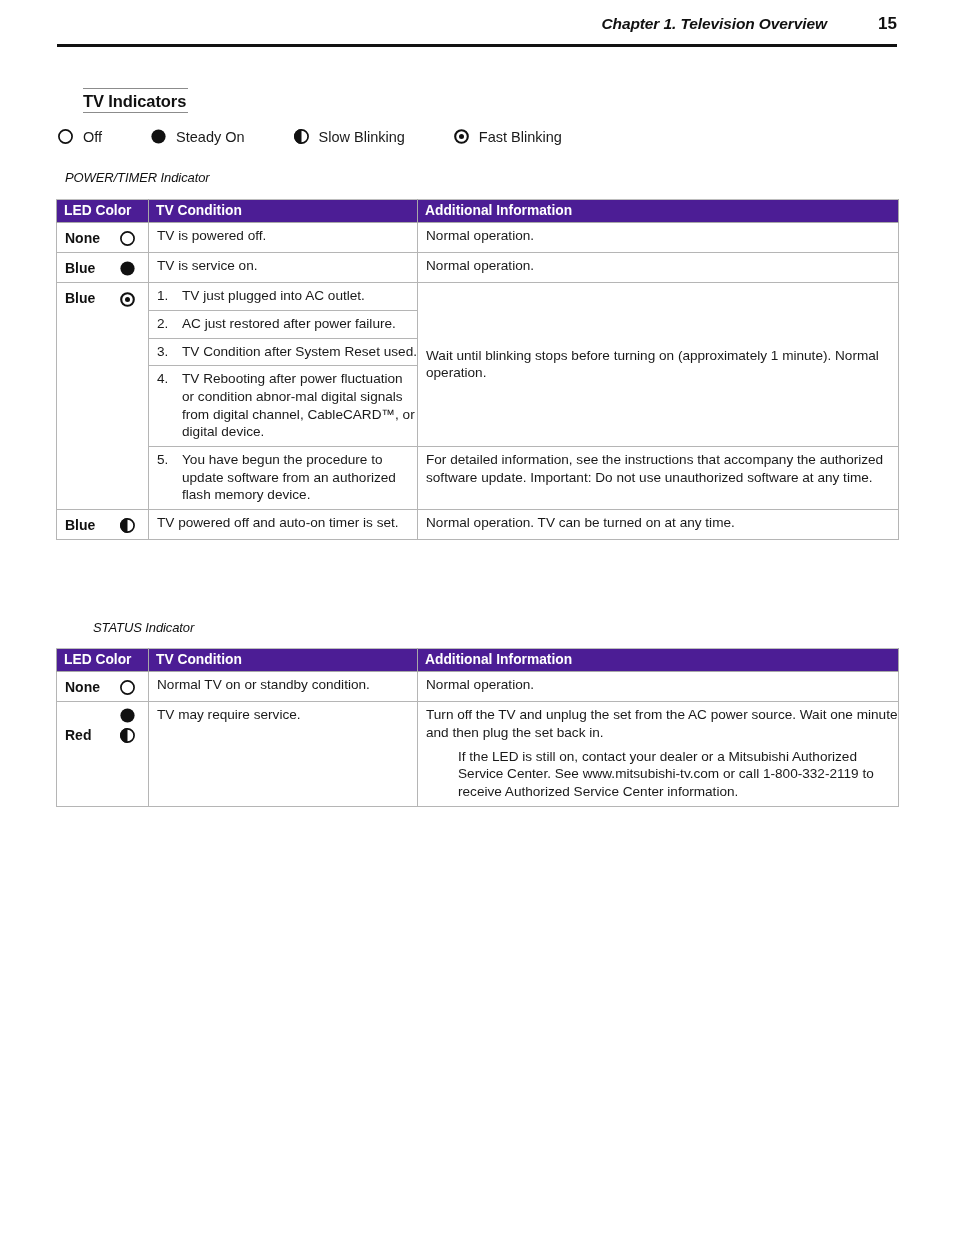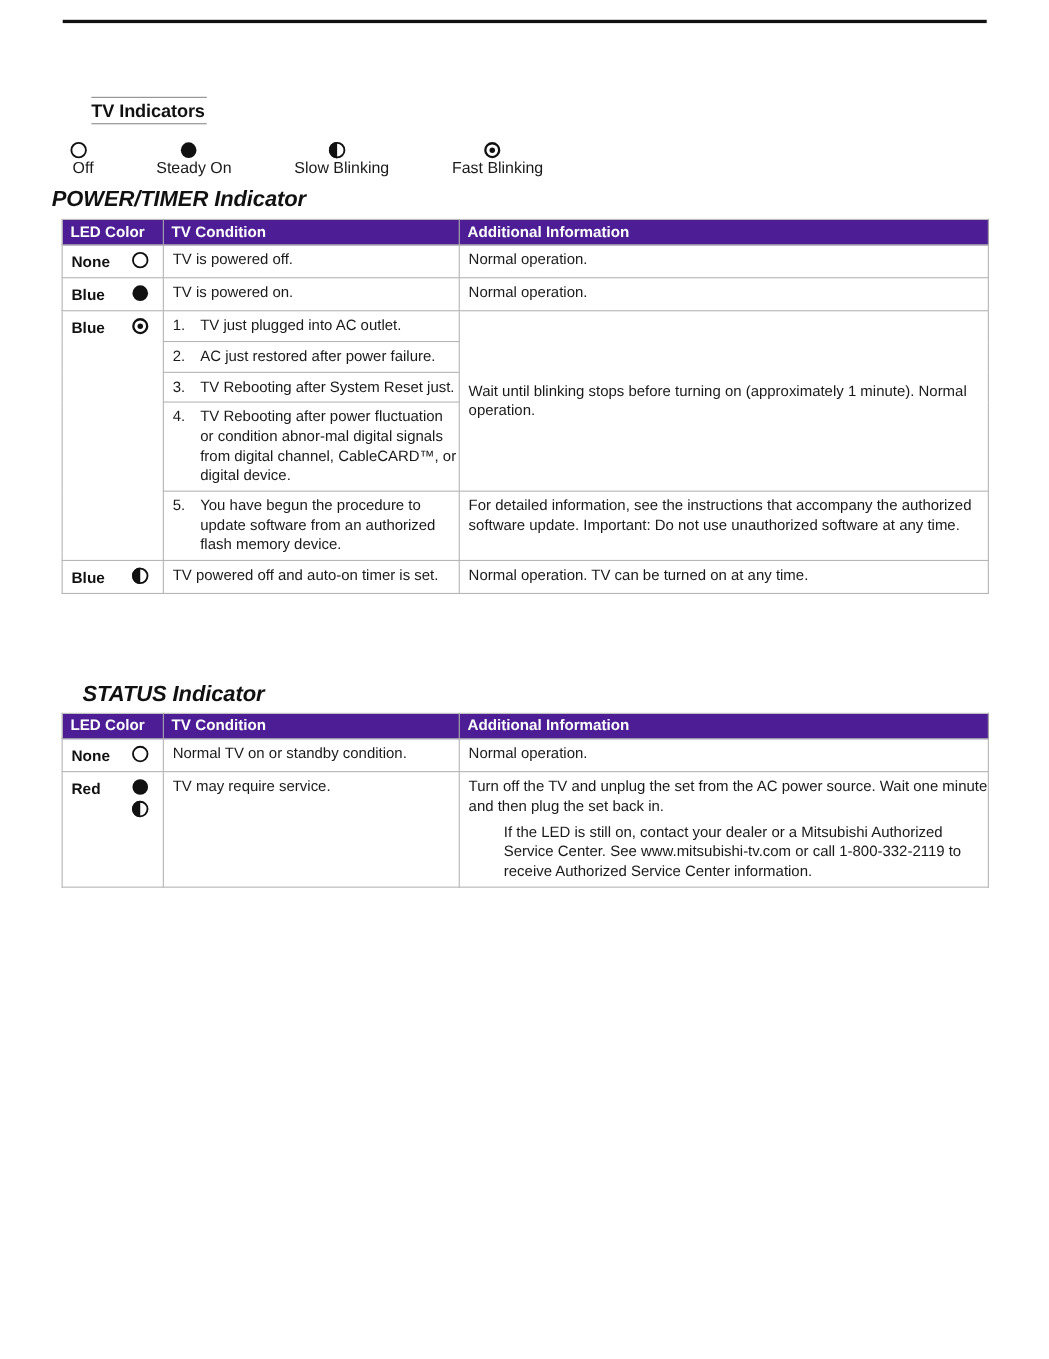--- a/index.html
+++ b/index.html
@@ -83,38 +83,37 @@
     top: 128px;
     display: flex;
     align-items: center;
     width: 850px;
   }
   .legend-item {
     display: flex;
     align-items: center;
     font-size: 14.5px;
     color: #1a1a1a;
-    flex-direction: column;
   }
   .legend-item .legend-label { margin-left: 9px; }
   .legend-item.sp1 { margin-left: 48px; }
   .legend-item.sp2 { margin-left: 48px; }
   .legend-item.sp3 { margin-left: 48px; }
 
   
   .led { display: inline-block; line-height: 0; vertical-align: middle; }
   .led svg { display: block; }
 
   
   .sub-head {
     position: absolute;
-    left: 47px;
+    left: 65px;
     font-style: italic;
-    font-weight: bold;
-    font-size: 20px;
+    font-weight: normal;
+    font-size: 13px;
     color: #111;
     letter-spacing: -0.1px;
   }
   #ph-power { top: 170px; }
   #ph-status { top: 620px; margin-left: 28px; }
 
   
   .ind-table {
     position: absolute;
     left: 56px;
@@ -149,21 +148,21 @@
     padding: 4px 0 5px 8px;
     vertical-align: top;
     line-height: 1.30;
   }
   .ind-table td.led-cell {
     vertical-align: top;
     padding: 5px 8px 5px 8px;
   }
   .led-cell-inner {
     display: flex;
-    align-items: flex-start;
+    align-items: flex-end;
     justify-content: space-between;
     padding-right: 4px;
   }
   .led-cell-inner .color-name {
     font-weight: bold;
     font-size: 14px;
     color: #111;
     padding-top: 1px;
   }
   .led-stack {
@@ -183,20 +182,24 @@
 
   td.center-v { vertical-align: middle; }
 
   .para { margin: 0; }
   .para + .para { margin-top: 6px; margin-left: 32px; }
 </style>
 </head>
 <body>
 
 <div class="page-header">
+  <div class="header-row">
+    <span class="header-title">Chapter 1. Television Overview</span>
+    <span class="header-pageno">15</span>
+  </div>
   <div class="header-rule"></div>
 </div>
 
 <div class="tv-indicators-block">
   <span class="h2-underline">
     <span class="h2-text">TV Indicators</span>
   </span>
 </div>
 
 <div class="legend">
@@ -277,21 +280,21 @@
       <td class="led-cell">
         <div class="led-cell-inner">
           <span class="color-name">Blue</span>
           <span class="led">
             <svg width="17" height="17" viewBox="0 0 17 17">
               <circle cx="8.5" cy="8.5" r="7.1" fill="#111111"></circle>
             </svg>
           </span>
         </div>
       </td>
-      <td>TV is powered on.</td>
+      <td>TV is service on.</td>
       <td>Normal operation.</td>
     </tr>
 
     <tr>
       <td class="led-cell" rowspan="5">
         <div class="led-cell-inner">
           <span class="color-name">Blue</span>
           <span class="led">
             <svg width="17" height="17" viewBox="0 0 17 17">
               <circle cx="8.5" cy="8.5" r="6.3" fill="none" stroke="#111111" stroke-width="2.1"></circle>
@@ -315,21 +318,21 @@
           <span class="num">2.</span>
           <span class="num-text">AC just restored after power failure.</span>
         </div>
       </td>
     </tr>
 
     <tr>
       <td>
         <div class="num-row">
           <span class="num">3.</span>
-          <span class="num-text">TV Rebooting after System Reset just.</span>
+          <span class="num-text">TV Condition after System Reset used.</span>
         </div>
       </td>
     </tr>
 
     <tr>
       <td>
         <div class="num-row">
           <span class="num">4.</span>
           <span class="num-text">TV Rebooting after power fluctuation or condition abnor-mal digital signals from digital channel, CableCARD™, or digital device.</span>
         </div>

